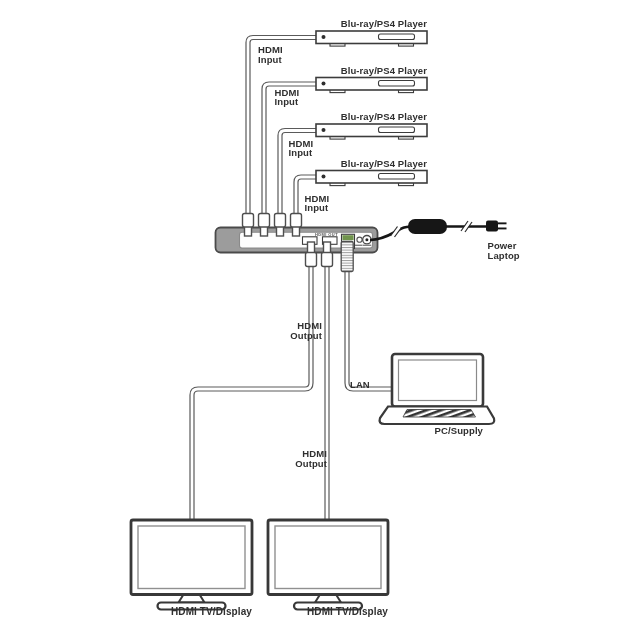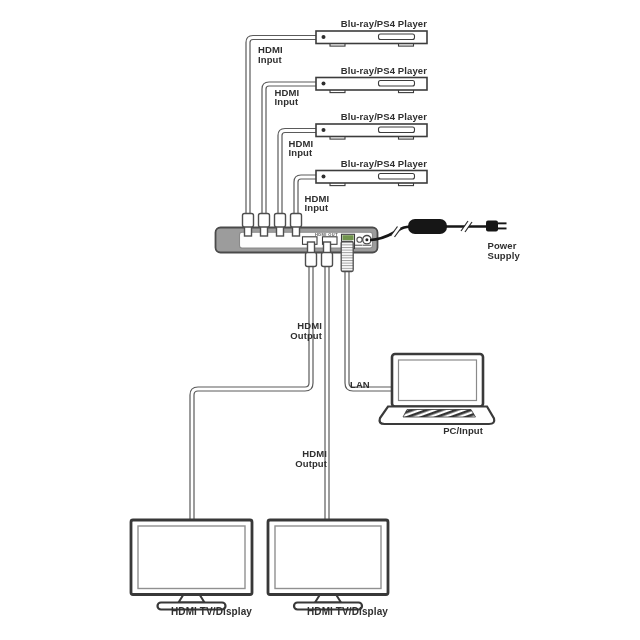--- a/index.html
+++ b/index.html
@@ -198,23 +198,23 @@
   <div>HDMI</div>
   <div>Output</div>
 </div>
 <div class="lbl ctr" style="left:267px;top:448.5px;width:60px;line-height:10.4px;">
   <div>HDMI</div>
   <div>Output</div>
 </div>
 
 <div class="lbl" style="left:350px;top:380px;">LAN</div>
 
-<div class="lbl ctr" style="left:392px;top:426px;width:91px;">PC/Input</div>
+<div class="lbl ctr" style="left:392px;top:426px;width:91px;">PC/Supply</div>
 
 <div class="lbl" style="left:487.5px;top:240.5px;line-height:10.2px;">
   <div>Power</div>
-  <div>Supply</div>
+  <div>Laptop</div>
 </div>
 
 <div class="lbl ctr" style="left:131px;top:607px;width:121px;font-size:10px;">HDMI TV/Display</div>
 <div class="lbl ctr" style="left:268px;top:607px;width:120px;font-size:10px;">HDMI TV/Display</div>
 
 </div>
 
 </body></html>

